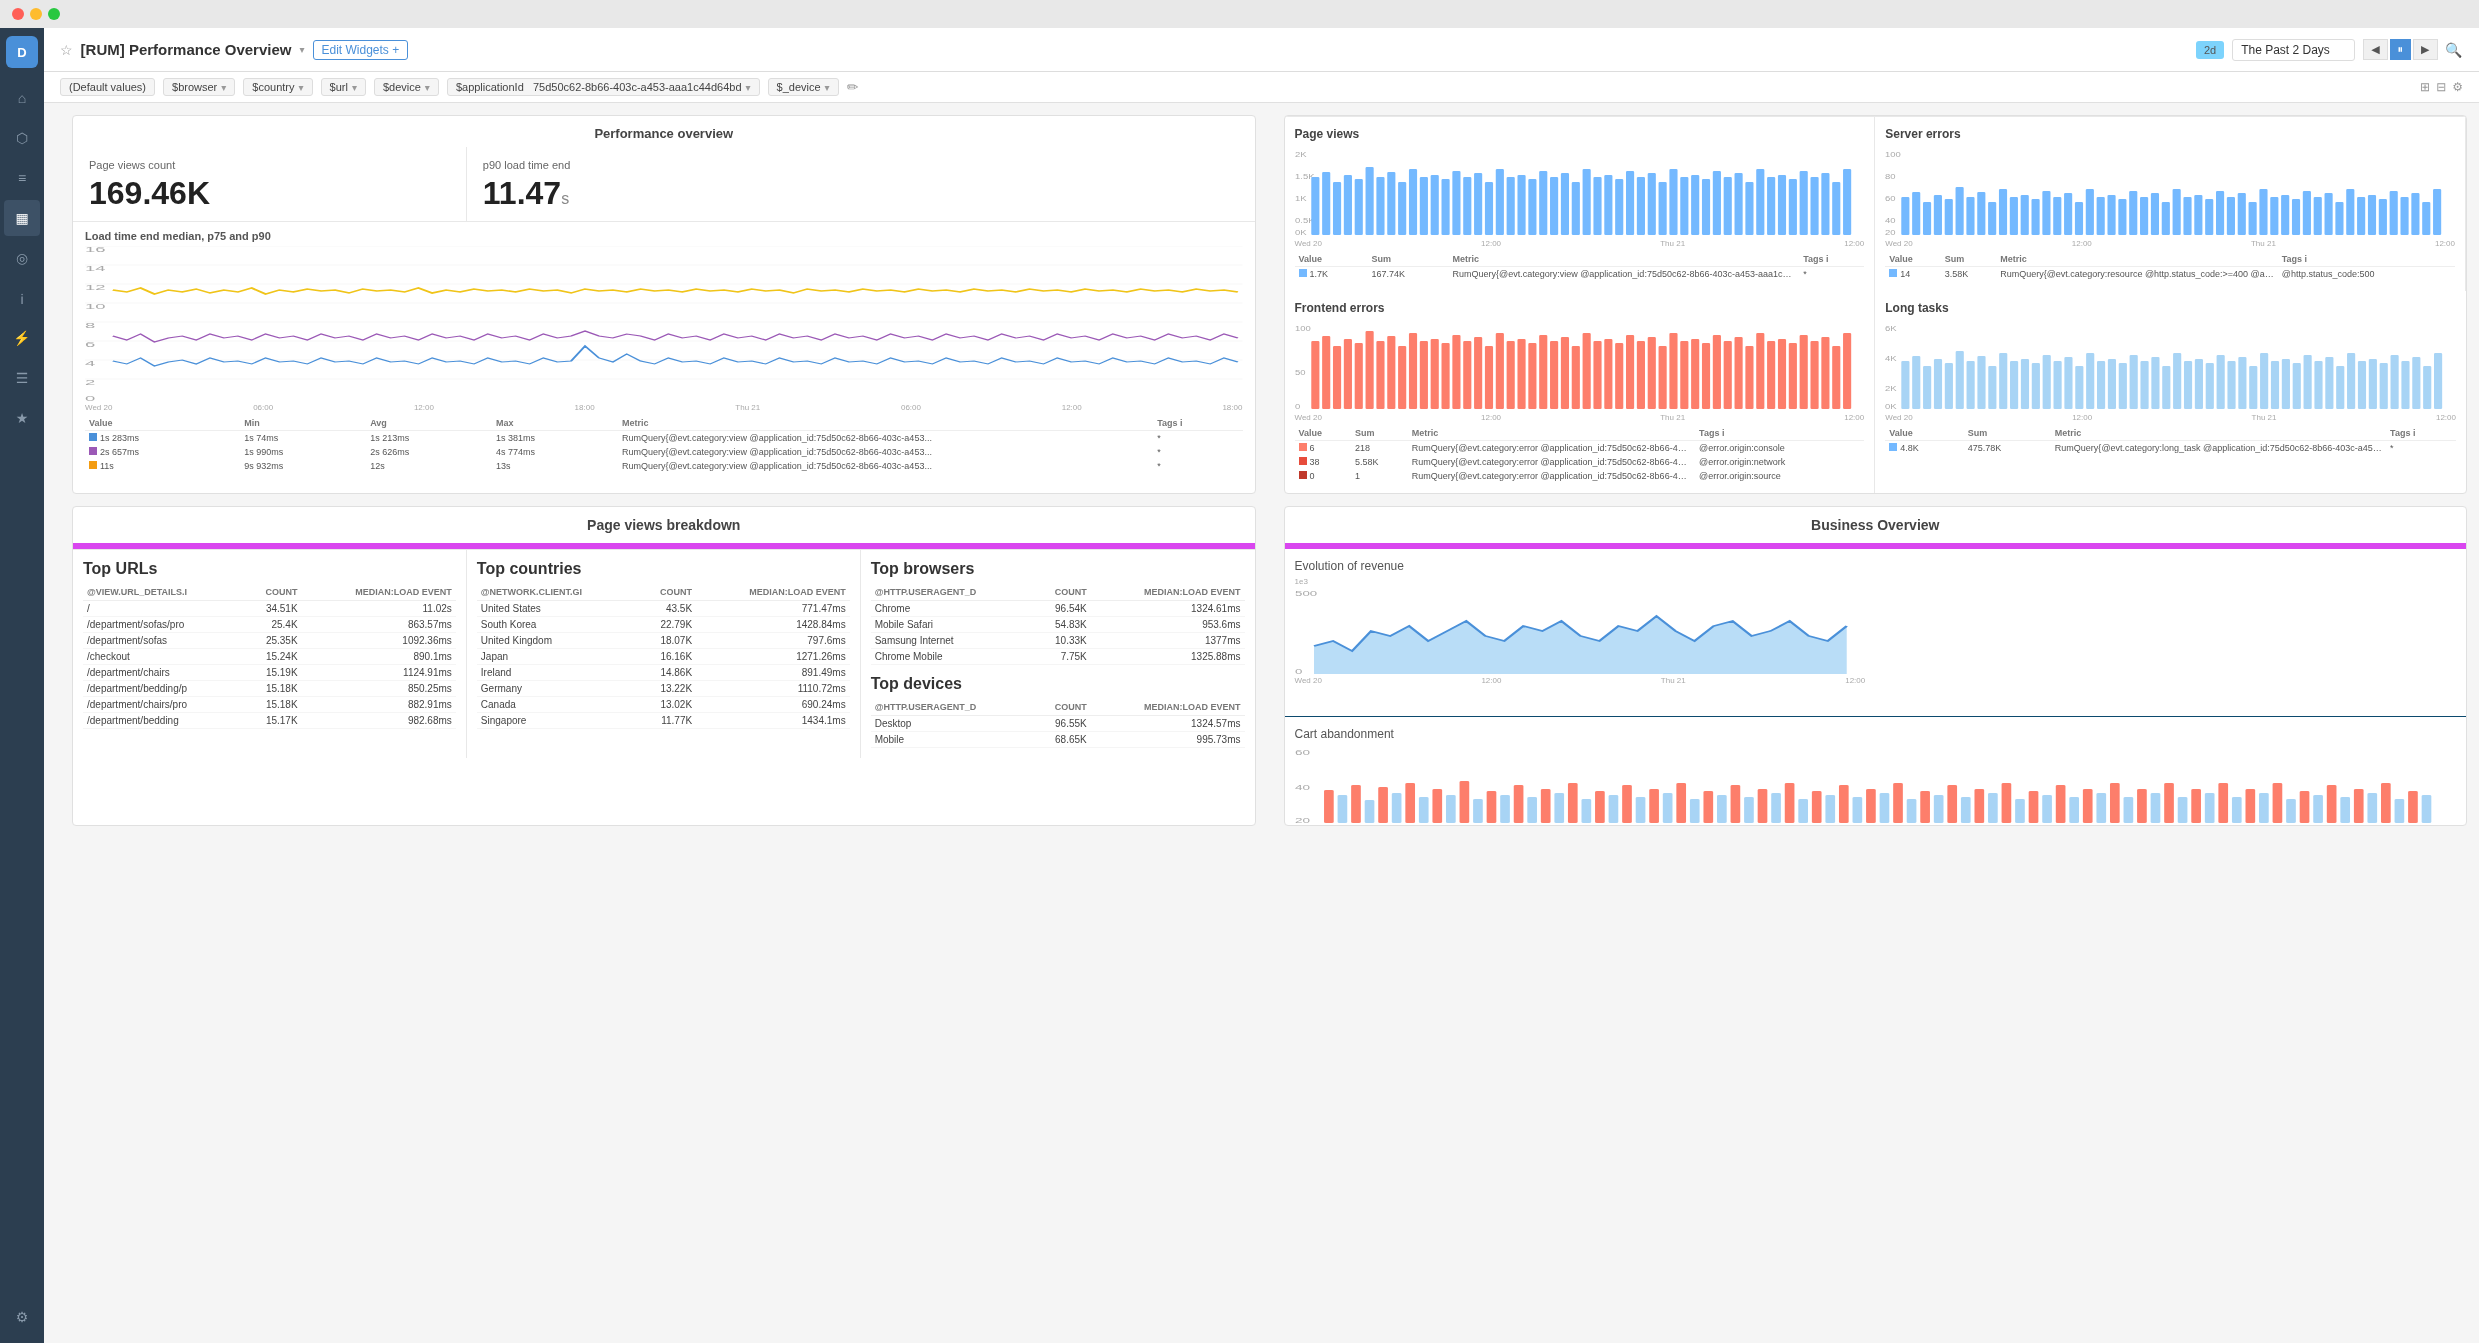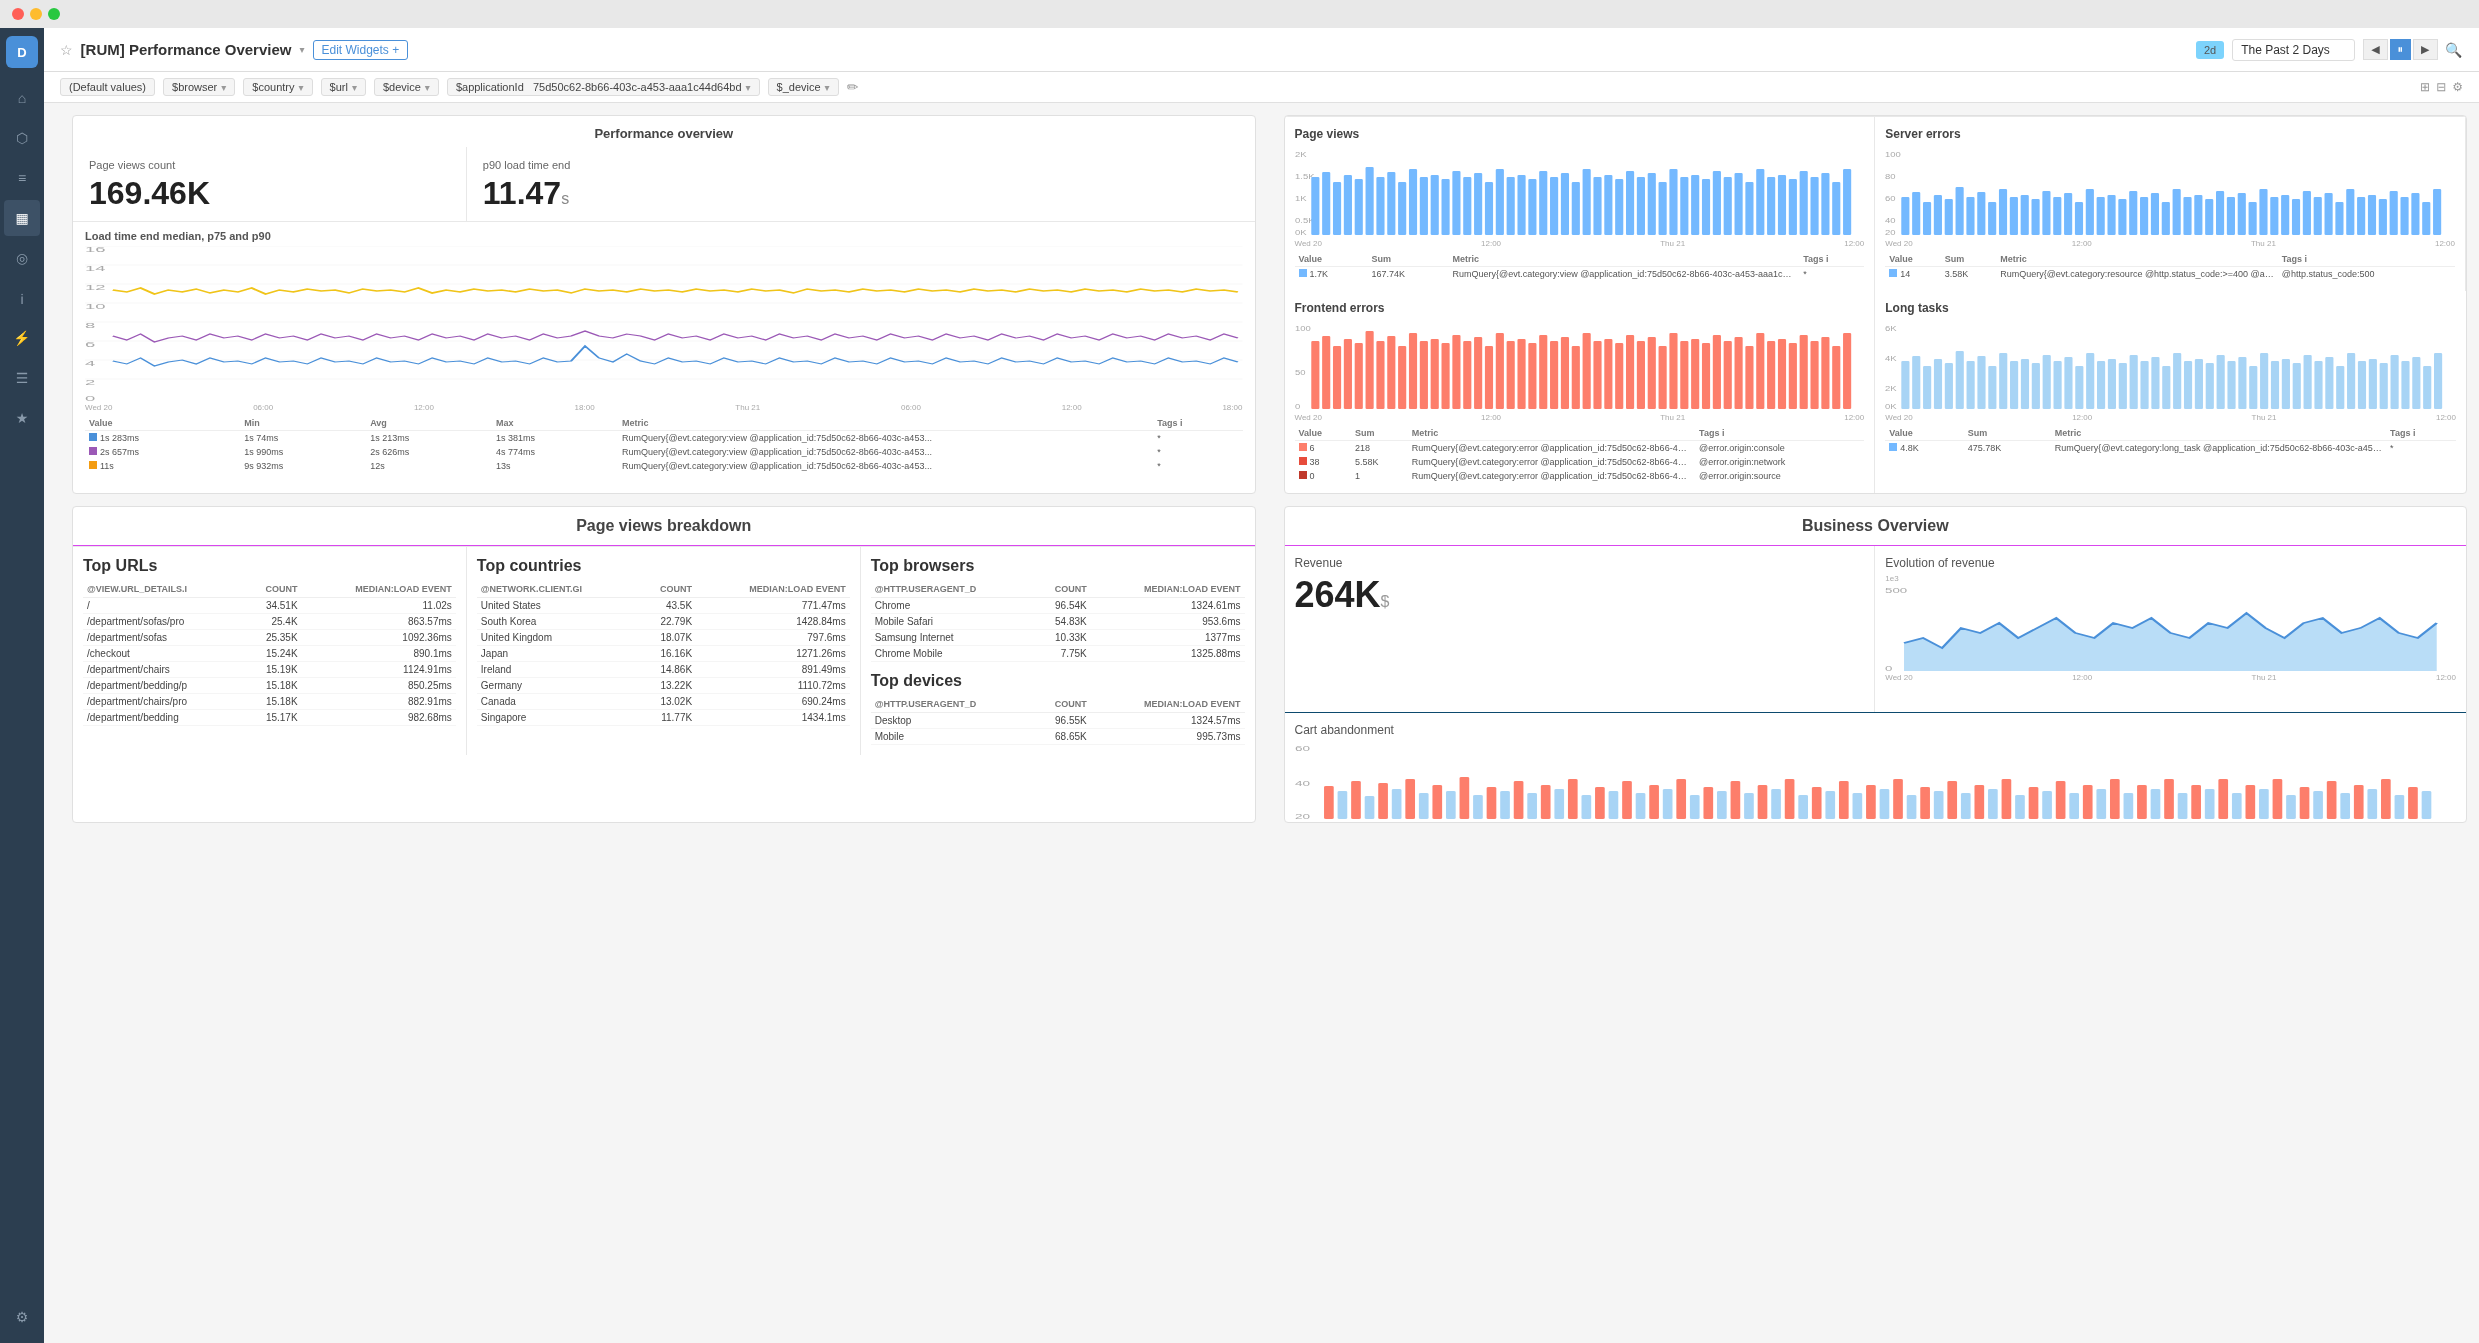--- a/index.html
+++ b/index.html
@@ -52,21 +52,21 @@
     .chart-title { font-size: 11px; color: #555; margin-bottom: 4px; font-weight: 600; }
     .trend-title { font-size: 12px; font-weight: 600; color: #444; margin-bottom: 6px; }
     .table-header-title { font-size: 16px; font-weight: 700; color: #333; margin-bottom: 6px; }
     .biz-title { font-size: 12px; color: #555; margin-bottom: 4px; }
     .biz-big-value { font-size: 36px; font-weight: 700; color: #222; }
     .biz-big-value .unit { font-size: 16px; font-weight: 400; color: #999; }
 
     
     svg { display: block; }
     
-    .section-header { display: flex; align-items: flex-start; justify-content: center; padding: 10px; font-size: 16px; font-weight: 600; color: #444; border-bottom: 1px solid #d946ef; }
+    .section-header { display: flex; align-items: flex-start; justify-content: center; padding: 10px; font-size: 14px; font-weight: 600; color: #444; border-bottom: 6px solid #d946ef; }
 
     .legend-table { width: 100%; border-collapse: collapse; }
     .legend-table th { font-size: 9px; color: #777; font-weight: 600; text-align: left; border-bottom: 1px solid #eee; padding: 2px 4px; }
     .legend-table td { font-size: 9px; color: #555; padding: 2px 4px; }
 
     .full-trends { display: grid; grid-template-columns: 1fr 1fr; border-top: 1px solid #e8e8e8; }
     .trend-half { border-right: 1px solid #e8e8e8; }
     .trend-half:last-child { border-right: none; }
     .trend-half-inner { padding: 10px; }
 
@@ -830,26 +830,20 @@
               </div>
             </div>
           </div>
 
           <div class="card">
             <div class="section-header">
               <span>Business Overview</span>
             </div>
             <div class="biz-overview-grid">
 
-              <div class="biz-left">
-                <div class="biz-title">Revenue</div>
-                <div class="biz-big-value">
-                  <span>264K</span><span class="unit">$</span>
-                </div>
-              </div>
 
               <div class="biz-right">
                 <div class="biz-title">Evolution of revenue</div>
                 <div style="font-size:8px;color:#aaa;">1e3</div>
                 <svg width="100%" height="90" viewBox="0 0 300 90" preserveAspectRatio="none">
                   <text x="0" y="10" font-size="7" fill="#aaa">500</text>
                   <text x="0" y="88" font-size="7" fill="#aaa">0</text>
 
                   <path d="M10,60 L20,55 L30,65 L40,45 L50,50 L60,40 L70,55 L80,45 L90,35 L100,50 L110,55 L120,40 L130,45 L140,35 L150,50 L160,55 L170,40 L180,45 L190,30 L200,45 L210,55 L220,40 L230,35 L240,50 L250,45 L260,35 L270,50 L280,55 L290,40 L290,88 L10,88 Z" fill="#a8d4f5" opacity="0.8"></path>
                   <path d="M10,60 L20,55 L30,65 L40,45 L50,50 L60,40 L70,55 L80,45 L90,35 L100,50 L110,55 L120,40 L130,45 L140,35 L150,50 L160,55 L170,40 L180,45 L190,30 L200,45 L210,55 L220,40 L230,35 L240,50 L250,45 L260,35 L270,50 L280,55 L290,40" fill="none" stroke="#4a90d9" stroke-width="1.5"></path>

